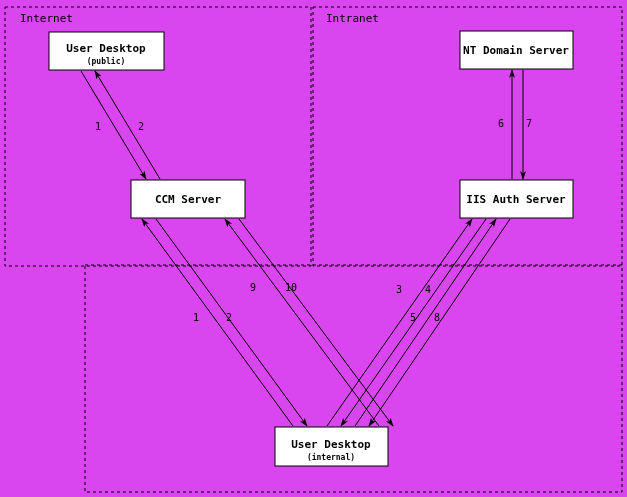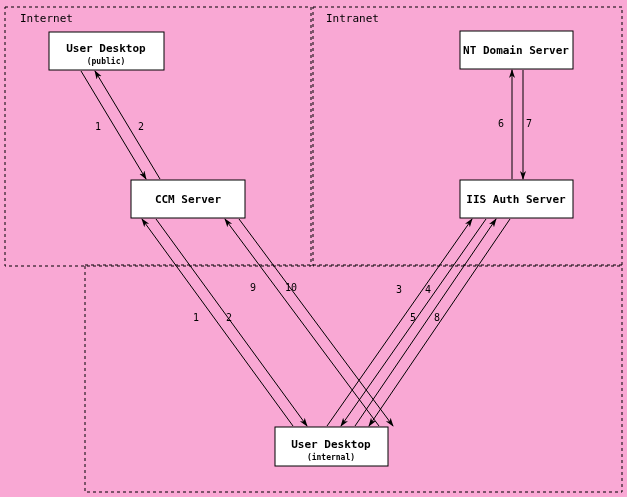--- a/index.html
+++ b/index.html
@@ -4,21 +4,21 @@
 <style>
   html, body {
     margin: 0;
     padding: 0;
     background: #ffffff;
   }
   #canvas {
     position: relative;
     width: 627px;
     height: 497px;
-    background: #f9a8d4;
+    background: #d946ef;
     font-family: "DejaVu Sans Mono", "Liberation Mono", monospace;
   }
   svg.layer {
     position: absolute;
     left: 0;
     top: 0;
     width: 627px;
     height: 497px;
   }
   .zone-label {

